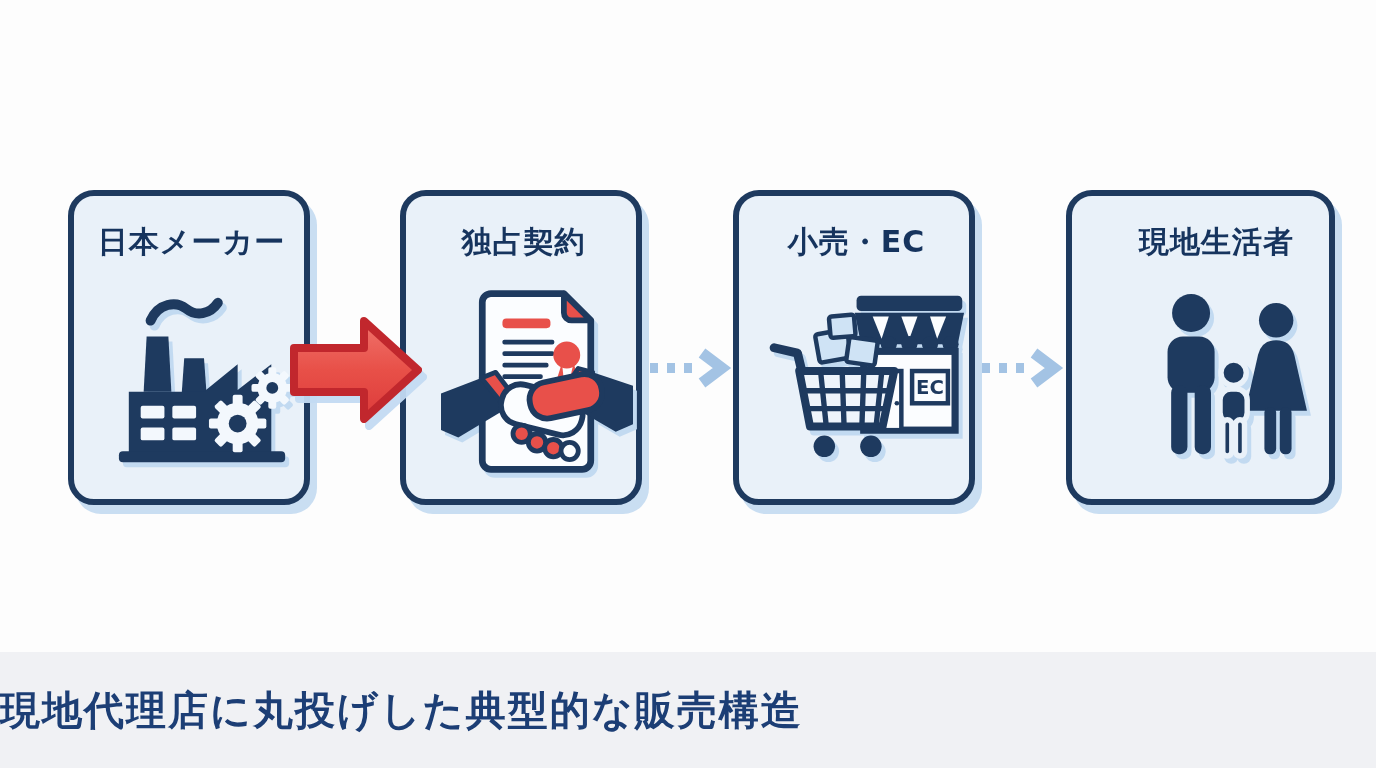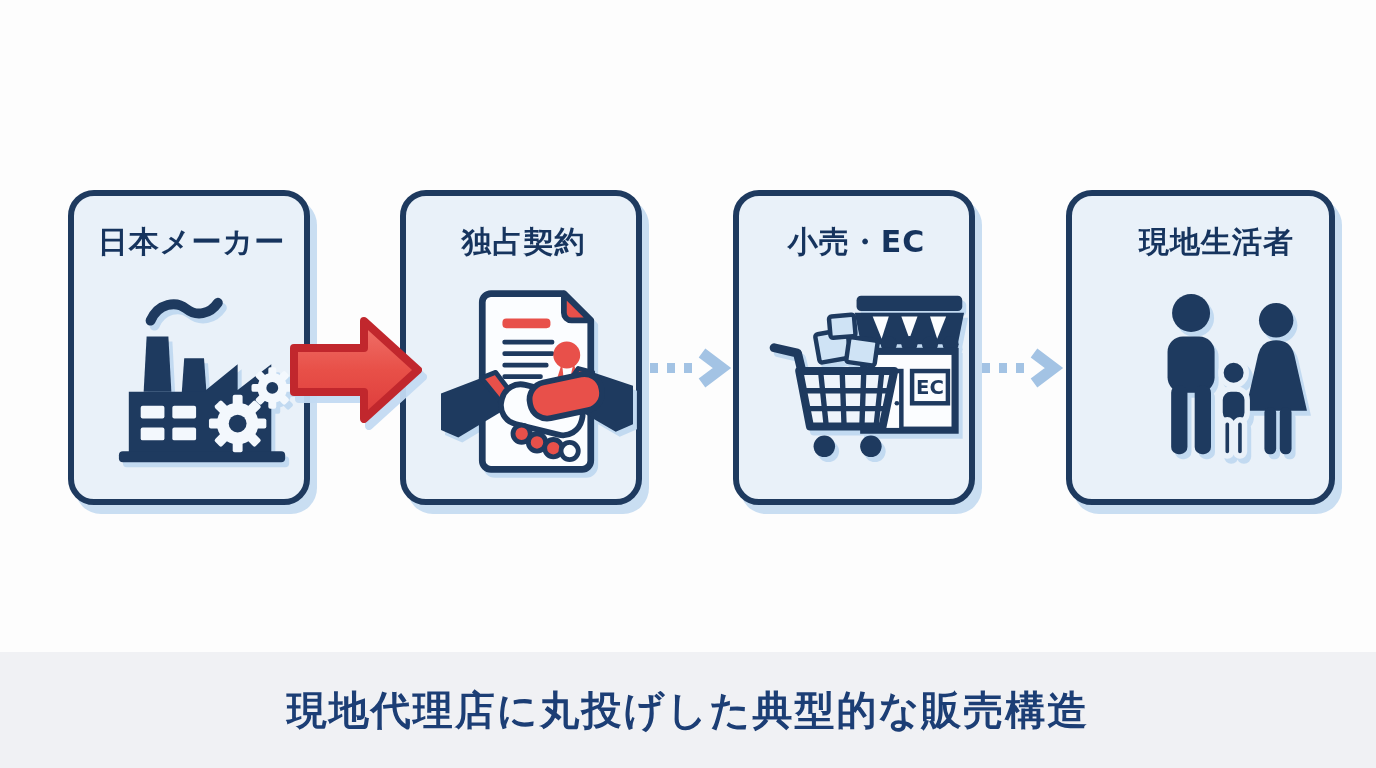--- a/index.html
+++ b/index.html
@@ -43,21 +43,21 @@
     filter:drop-shadow(5px 7px 0 rgba(195,218,242,.95));
   }
   .dotted-arrow { position:absolute; top:346px; width:88px; height:44px; z-index:2; }
   .dotted-arrow.first  { left:646px; }
   .dotted-arrow.second { left:978px; }
 
   
   .footer-band {
     position:absolute; left:0; top:652px; width:1376px; height:116px;
     background:var(--footer_bg,#f0f1f4);
-    display:flex; align-items:center; justify-content:center;
+    display:flex; align-items:center; 
   }
   .caption {
     font-size:40px; font-weight:bold; letter-spacing:2px;
     color:var(--caption_text,#1c3e75);
   }
 </style>
 </head>
 <body>
 
 <div class="canvas">

